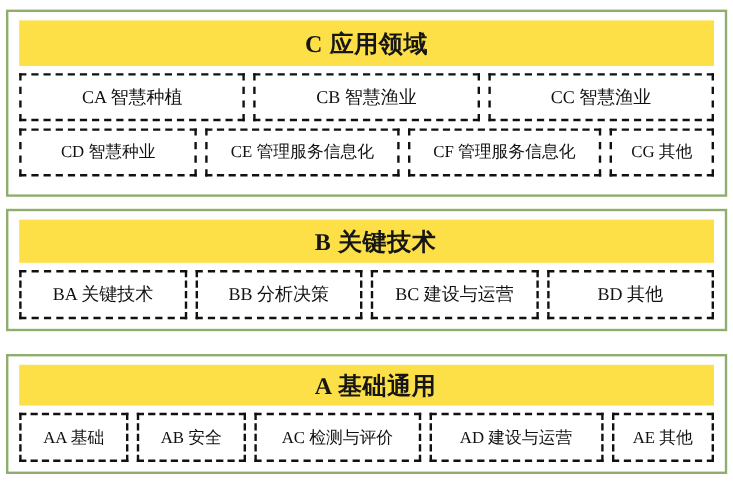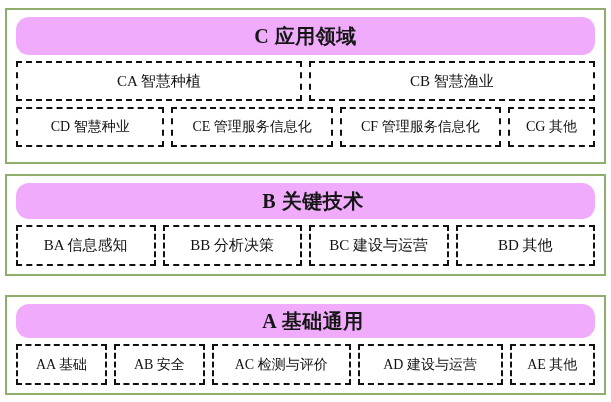--- a/index.html
+++ b/index.html
@@ -31,30 +31,29 @@
     padding: 7px 9px 8px 9px;
     display: flex;
     flex-direction: column;
     gap: 6px;
   }
   .panel-c { height: 162px; }
   .panel-b { height: 105px; margin-top: 10px; }
   .panel-a { height: 100px; margin-top: 19px; }
 
   .panel-header {
-    background: #f0abfc;
+    background: #fde047;
     height: 38px;
     display: flex;
     align-items: center;
     justify-content: center;
     font-size: 20px;
     font-weight: bold;
     letter-spacing: 0.5px;
     color: #161616;
-    border-radius: 13px;
   }
   .panel-b .panel-header,
   .panel-a .panel-header { height: 36px; padding-left: 15px; }
 
   .row {
     display: flex;
     align-items: stretch;
     gap: 7px;
     flex: 1 1 auto;
   }
@@ -105,35 +104,36 @@
 <body>
 
 <div id="diagram">
 
   <section class="panel panel-c">
     <div class="panel-header">C 应用领域</div>
 
     <div class="row row-1">
       <div class="cell c1-a">CA 智慧种植</div>
       <div class="cell c1-b">CB 智慧渔业</div>
+      <div class="cell c1-c">CC 智慧渔业</div>
     </div>
 
     <div class="row row-2">
       <div class="cell c2-a">CD 智慧种业</div>
       <div class="cell c2-b">CE 管理服务信息化</div>
       <div class="cell c2-c">CF 管理服务信息化</div>
       <div class="cell c2-d">CG 其他</div>
     </div>
   </section>
 
   <section class="panel panel-b">
     <div class="panel-header">B 关键技术</div>
 
     <div class="row row-1">
-      <div class="cell b-a">BA 信息感知</div>
+      <div class="cell b-a">BA 关键技术</div>
       <div class="cell b-b">BB 分析决策</div>
       <div class="cell b-c">BC 建设与运营</div>
       <div class="cell b-d">BD 其他</div>
     </div>
   </section>
 
   <section class="panel panel-a">
     <div class="panel-header">A 基础通用</div>
 
     <div class="row row-1">

